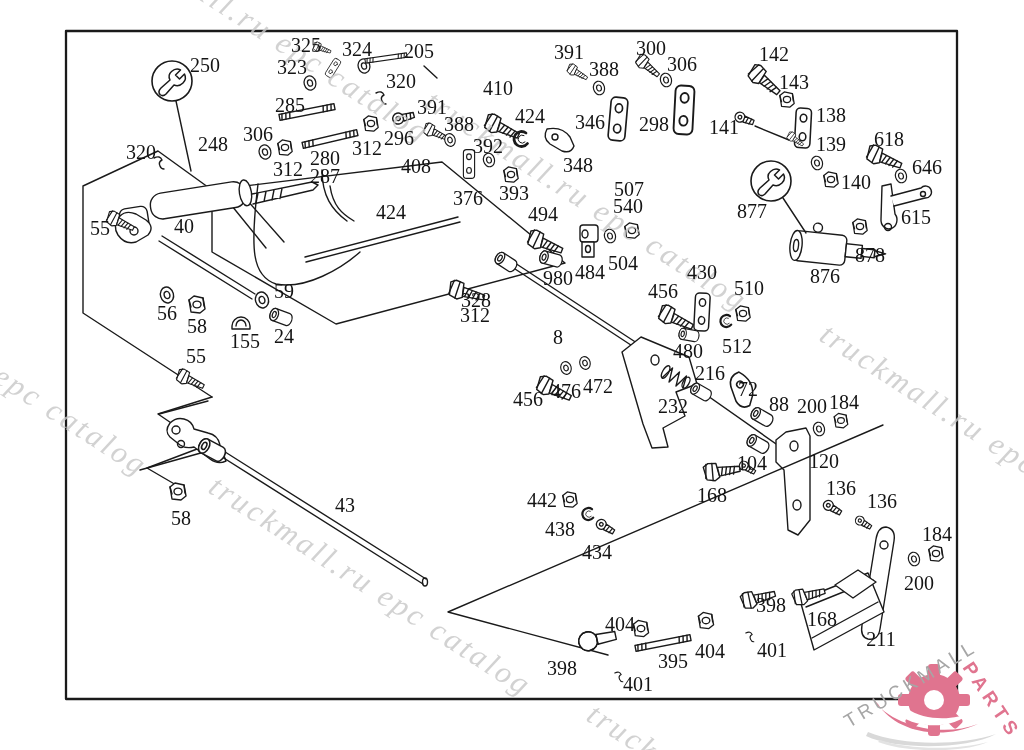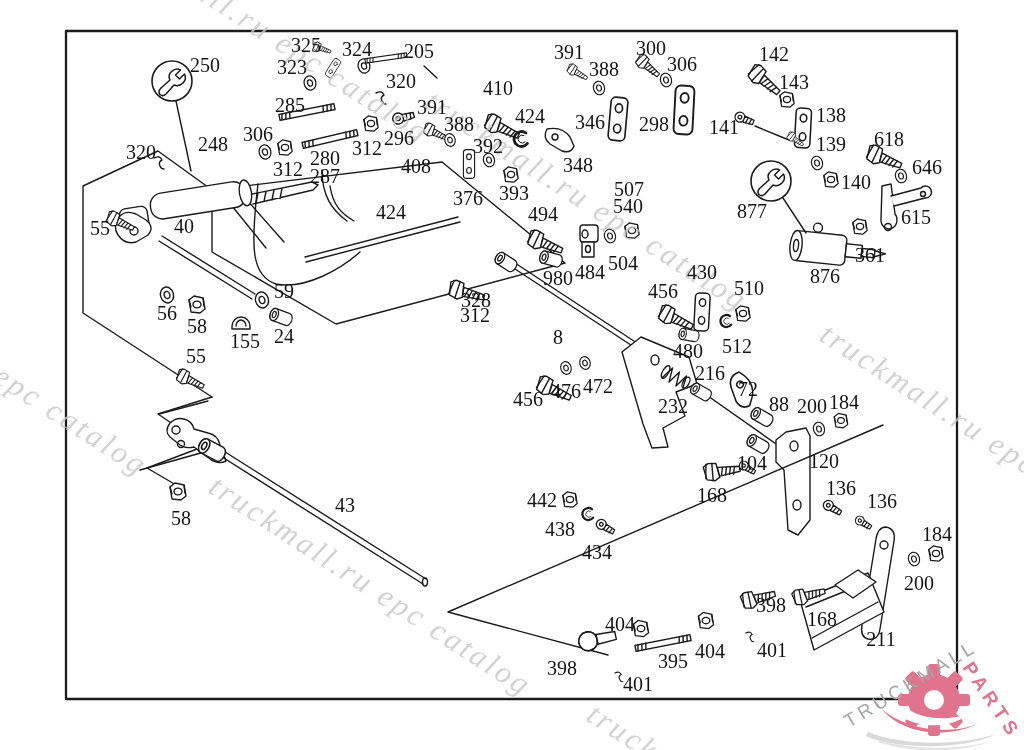--- a/index.html
+++ b/index.html
@@ -325,21 +325,21 @@
       <div class="lbl" style="left: 774px; top: 54px;">142</div>
       <div class="lbl" style="left: 794px; top: 82px;">143</div>
       <div class="lbl" style="left: 724px; top: 127px;">141</div>
       <div class="lbl" style="left: 831px; top: 115px;">138</div>
       <div class="lbl" style="left: 831px; top: 144px; text-align: center;">139</div>
       <div class="lbl" style="left: 856px; top: 182px;">140</div>
       <div class="lbl" style="left: 889px; top: 139px;">618</div>
       <div class="lbl" style="left: 927px; top: 167px;">646</div>
       <div class="lbl" style="left: 916px; top: 217px;">615</div>
       <div class="lbl" style="left: 752px; top: 211px;">877</div>
-      <div class="lbl" style="left: 870px; top: 255px;">361</div>
+      <div class="lbl" style="left: 870px; top: 255px;">878</div>
       <div class="lbl" style="left: 825px; top: 276px;">876</div>
       <div class="lbl" style="left: 629px; top: 189px;">507</div>
       <div class="lbl" style="left: 628px; top: 206px;">540</div>
       <div class="lbl" style="left: 543px; top: 214px;">494</div>
       <div class="lbl" style="left: 558px; top: 278px;">980</div>
       <div class="lbl" style="left: 590px; top: 272px;">484</div>
       <div class="lbl" style="left: 623px; top: 263px;">504</div>
       <div class="lbl" style="left: 100px; top: 228px;">55</div>
       <div class="lbl" style="left: 184px; top: 226px;">40</div>
       <div class="lbl" style="left: 167px; top: 313px;">56</div>

